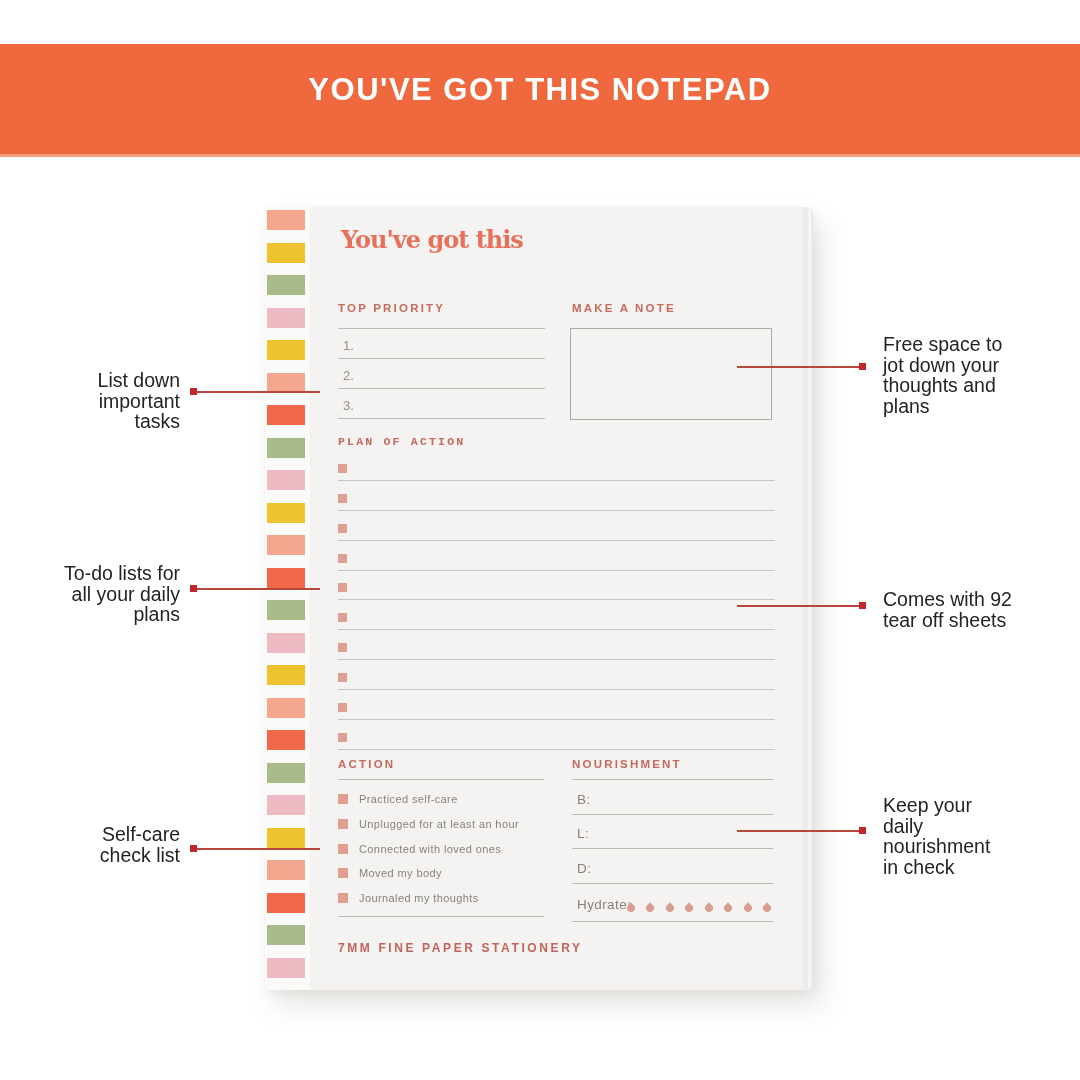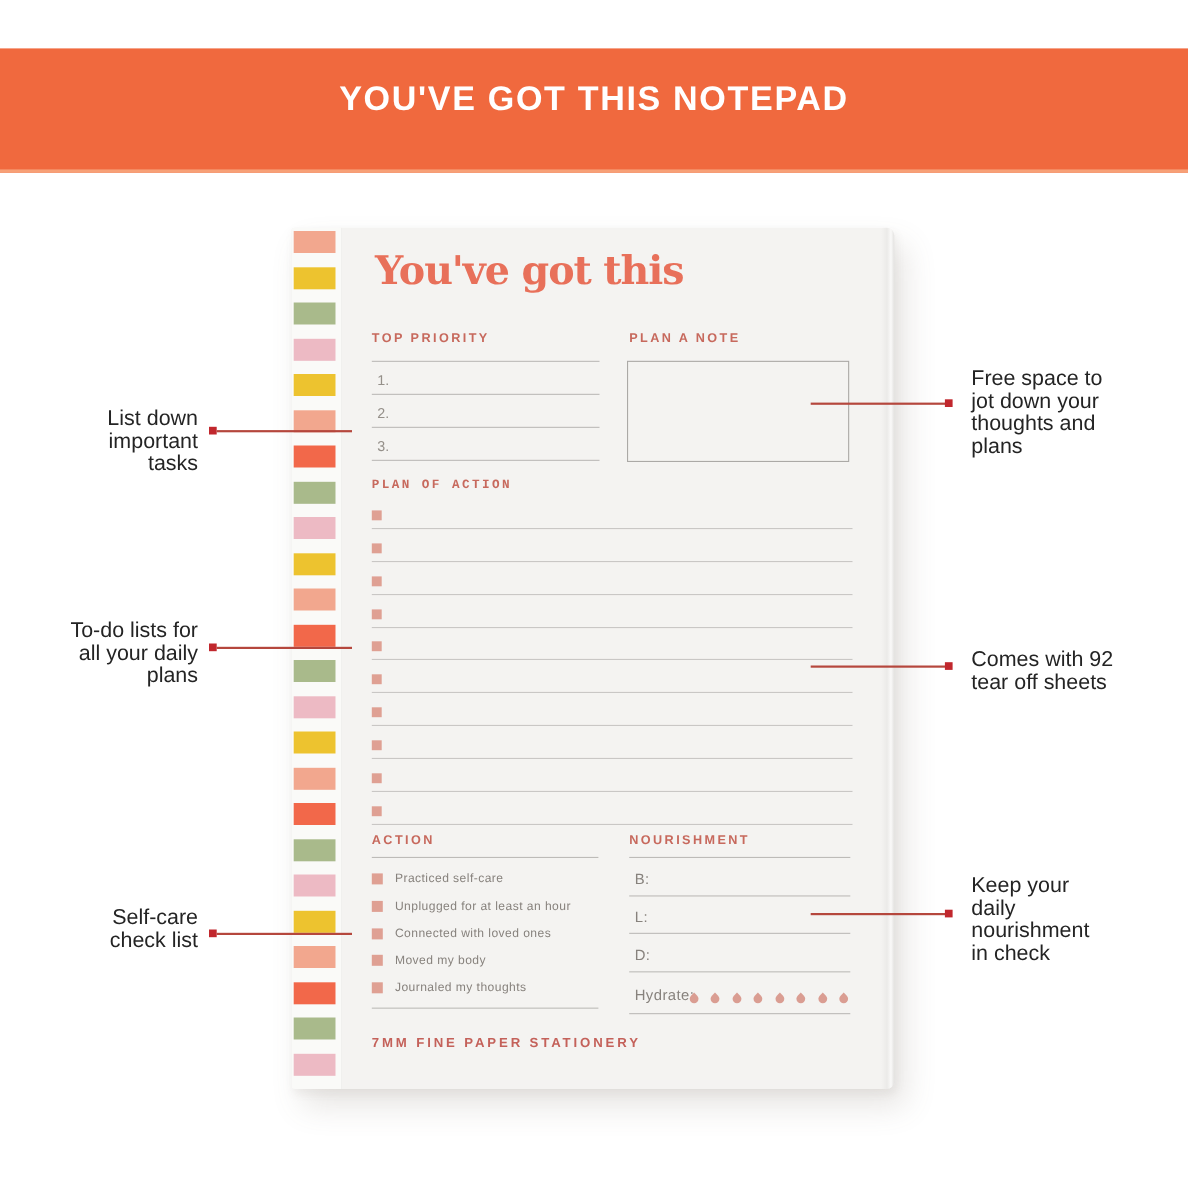--- a/index.html
+++ b/index.html
@@ -31,21 +31,21 @@
   }
   .stripe { position:absolute; left:2px; width:38px; height:20px; }
   .pad-edge {
     position:absolute; right:0; top:0; bottom:0; width:12px;
     border-radius:0 7px 7px 0;
     background:linear-gradient(90deg, rgba(0,0,0,0) 0%, rgba(0,0,0,.035) 45%, rgba(255,255,255,.5) 75%, rgba(0,0,0,.07) 100%);
   }
   .pad-title {
     position:absolute; left:76px; top:18px;
     font-family:"DejaVu Serif", serif; font-weight:bold;
-    font-size:36px; letter-spacing:-1px; color:#E8705A;
+    font-size:24px; letter-spacing:-1px; color:#E8705A;
   }
   .sec-label {
     position:absolute; font-size:11.5px; font-weight:bold;
     letter-spacing:2.2px; color:#C7695D;
   }
   .tp-label      { left:73px;  top:95px; }
   .note-label    { left:307px; top:95px; }
   .poa-label     { left:73px;  top:228px;font-family:Liberation Mono, monospace; }
   .balance-label { left:73px;  top:551px; }
   .nourish-label { left:307px; top:551px; }
@@ -152,21 +152,21 @@
         <span class="tp-num">1.</span>
       </div>
       <div class="tp-row">
         <span class="tp-num">2.</span>
       </div>
       <div class="tp-row">
         <span class="tp-num">3.</span>
       </div>
     </div>
 
-  <div class="sec-label note-label">PLAN A NOTE</div>
+  <div class="sec-label note-label">MAKE A NOTE</div>
   <div class="note-box"></div>
 
   <div class="sec-label poa-label">PLAN OF ACTION</div>
   <div class="poa-rows">
       <div class="poa-row">
         <span class="poa-box"></span>
       </div>
       <div class="poa-row">
         <span class="poa-box"></span>
       </div>

